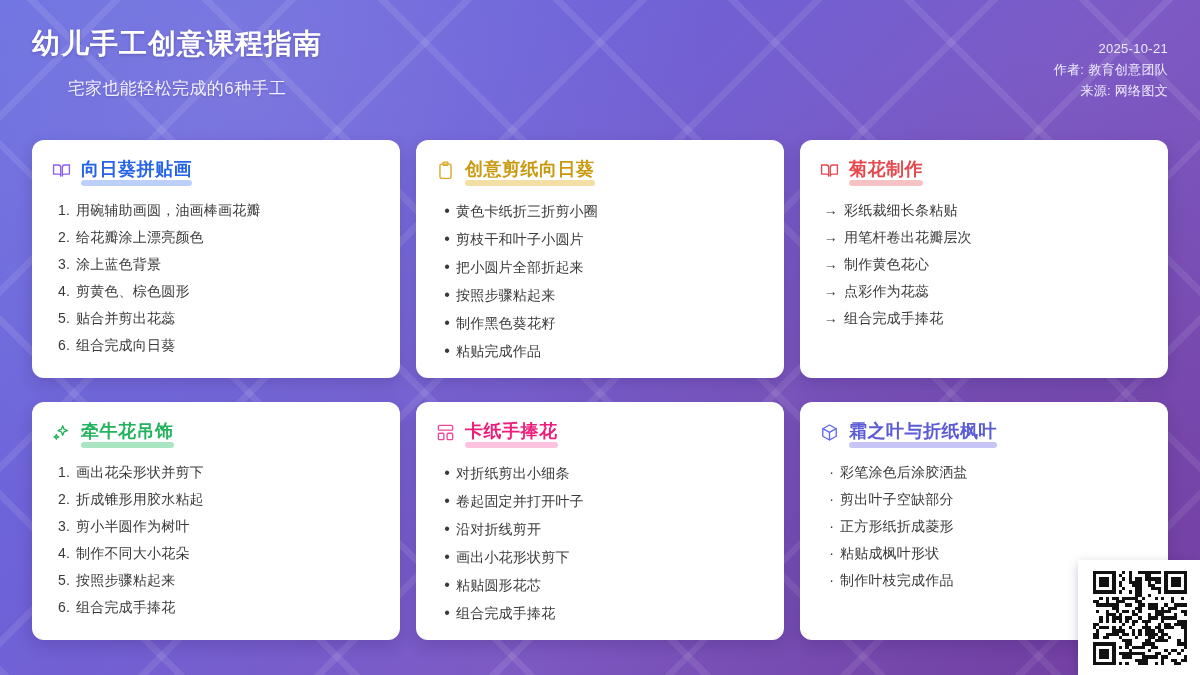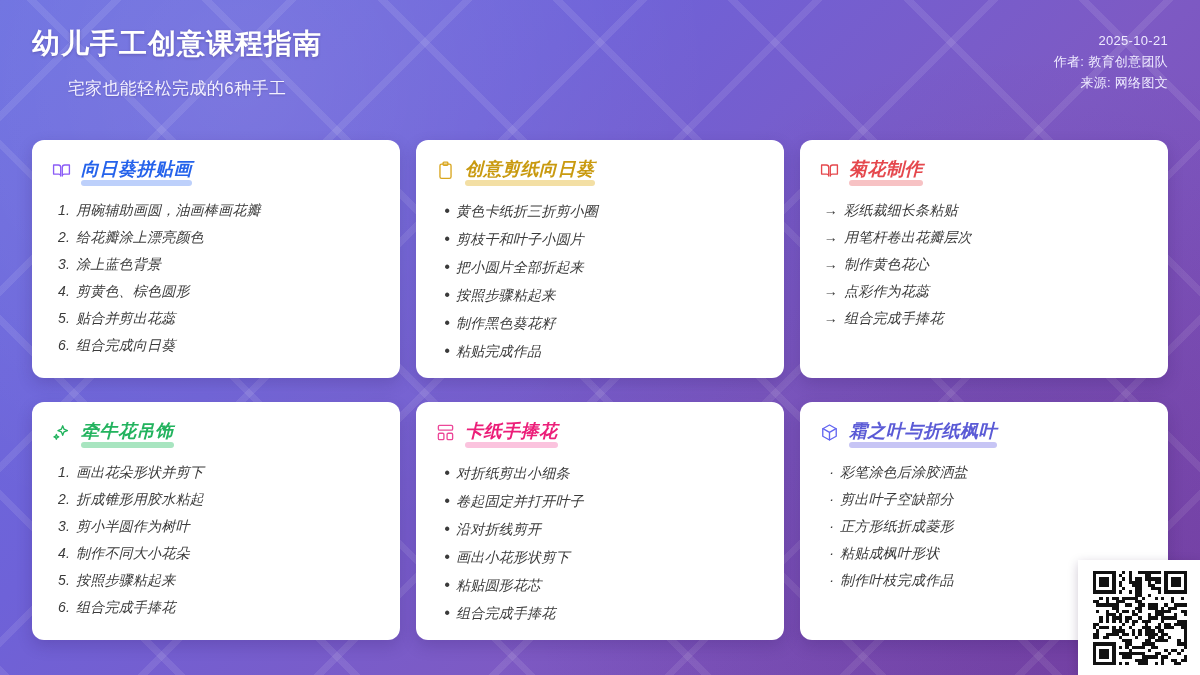--- a/index.html
+++ b/index.html
@@ -72,41 +72,40 @@
     line-height: 26px;
     margin-top: 14px;
     letter-spacing: 0.4px;
     text-shadow: 0 1px 2px rgba(40,20,80,0.22);
   }
 
   #header-right {
     display: flex;
     flex-direction: column;
     align-items: flex-end;
-    margin-top: 4px;
+    margin-top: 12px;
   }
 
   .meta-line {
     color: #eeeaff;
     font-size: 13px;
     line-height: 21px;
     letter-spacing: 0.3px;
   }
 
   
   #card-grid {
     position: absolute;
     left: 32px; top: 140px;
     width: 1136px;
     display: grid;
     grid-template-columns: repeat(3, 1fr);
     grid-template-rows: 238px 238px;
     column-gap: 16px;
     row-gap: 24px;
-    font-style: italic;
   }
 
   .card {
     background: #ffffff;
     border-radius: 12px;
     padding: 18px 20px 14px 20px;
     box-shadow: 0 6px 16px rgba(45,20,90,0.20);
     overflow: hidden;
     position: relative;
   }

